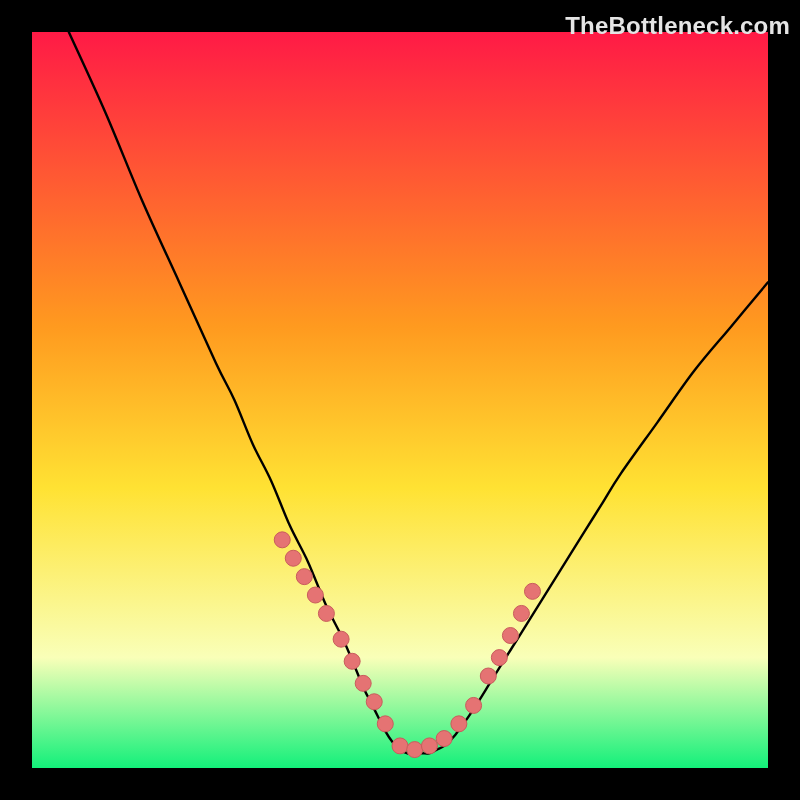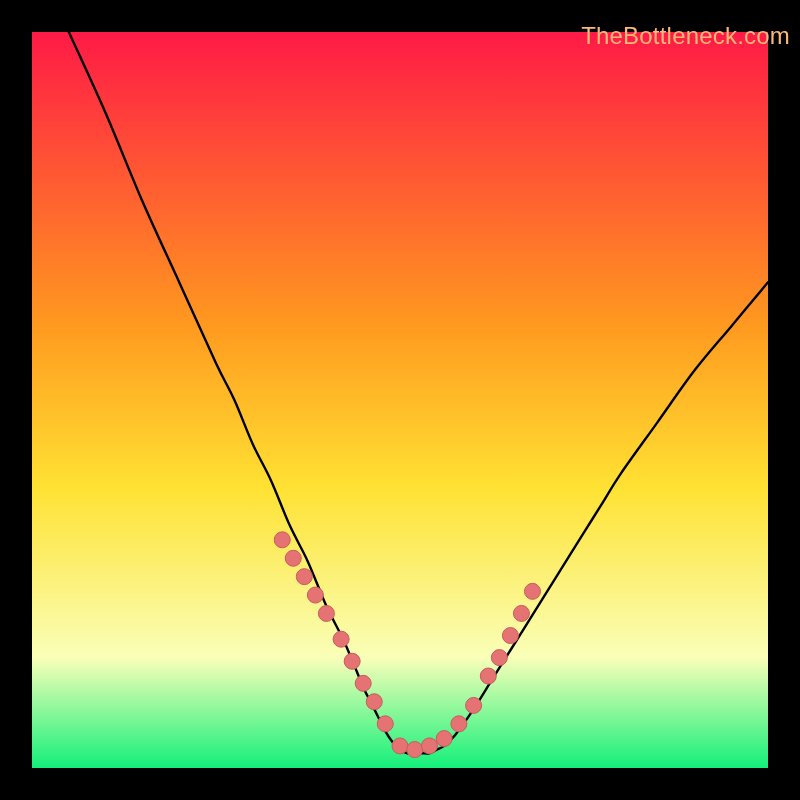--- a/index.html
+++ b/index.html
@@ -19,25 +19,25 @@
   .plot-area {
     position: absolute;
     left: 32px;
     top: 32px;
     width: 736px;
     height: 736px;
     overflow: hidden;
   }
   .watermark {
     position: absolute;
-    top: 22px;
+    top: 12px;
     right: 10px;
-    color: #fdba74;
+    color: #e5e5e5;
     font-size: 24px;
-    font-weight: 400;
+    font-weight: 700;
     letter-spacing: 0.2px;
     z-index: 10;
   }
   svg { display: block; }
 </style>
 </head>
 <body>
 
 <div class="frame">
   <div class="watermark">TheBottleneck.com</div>

